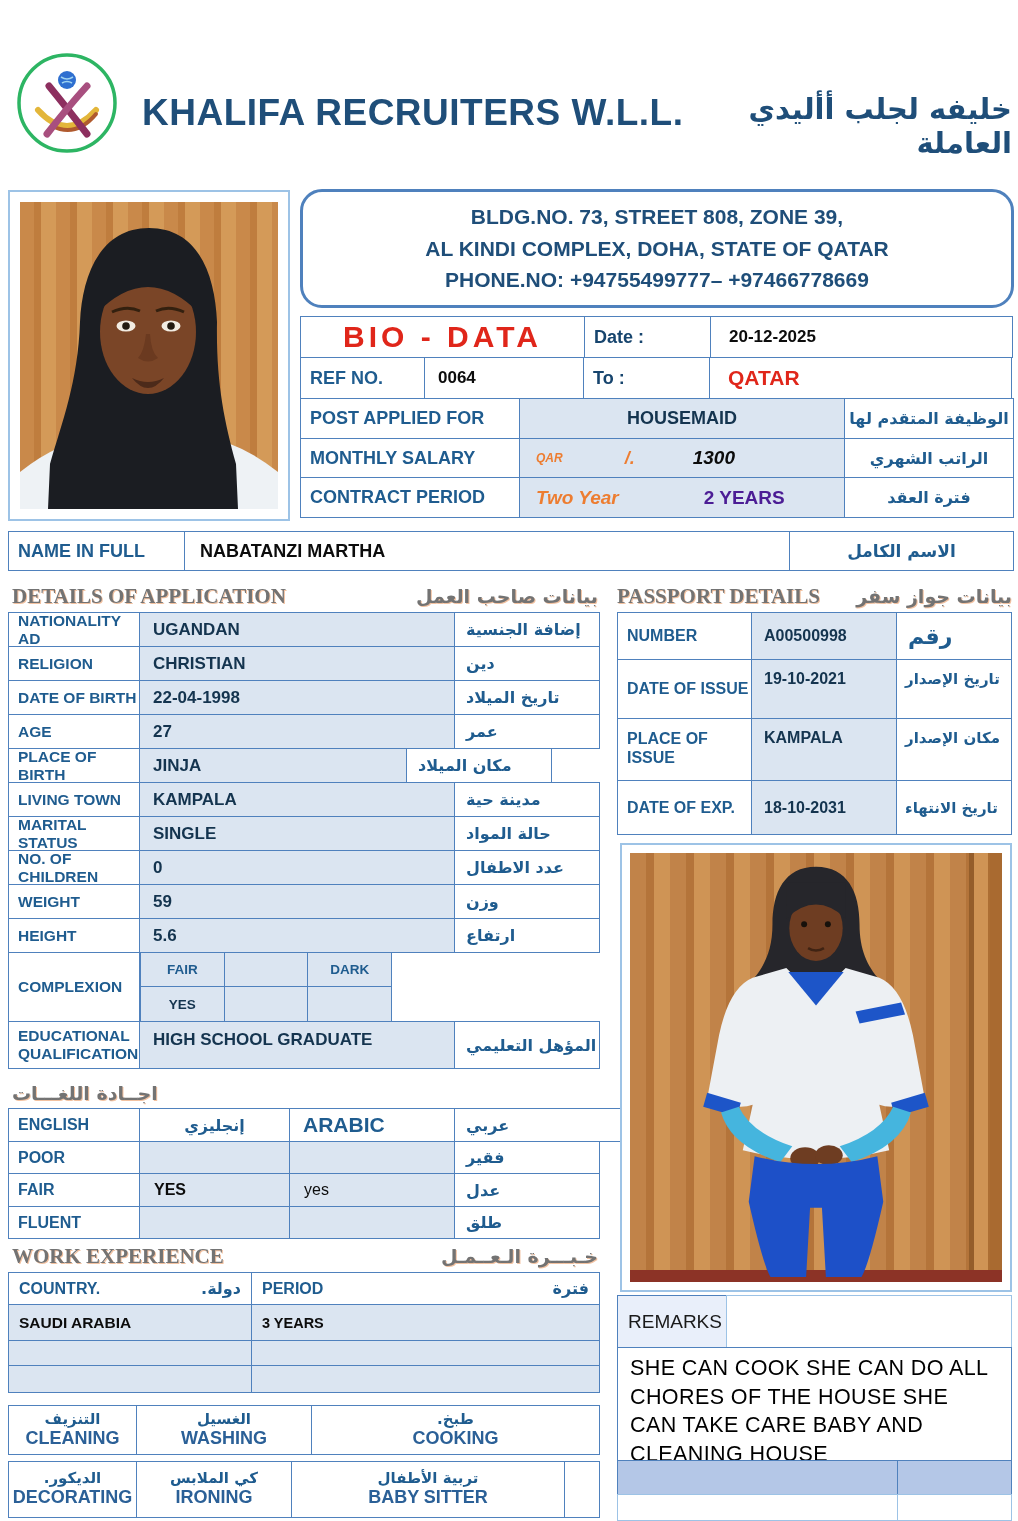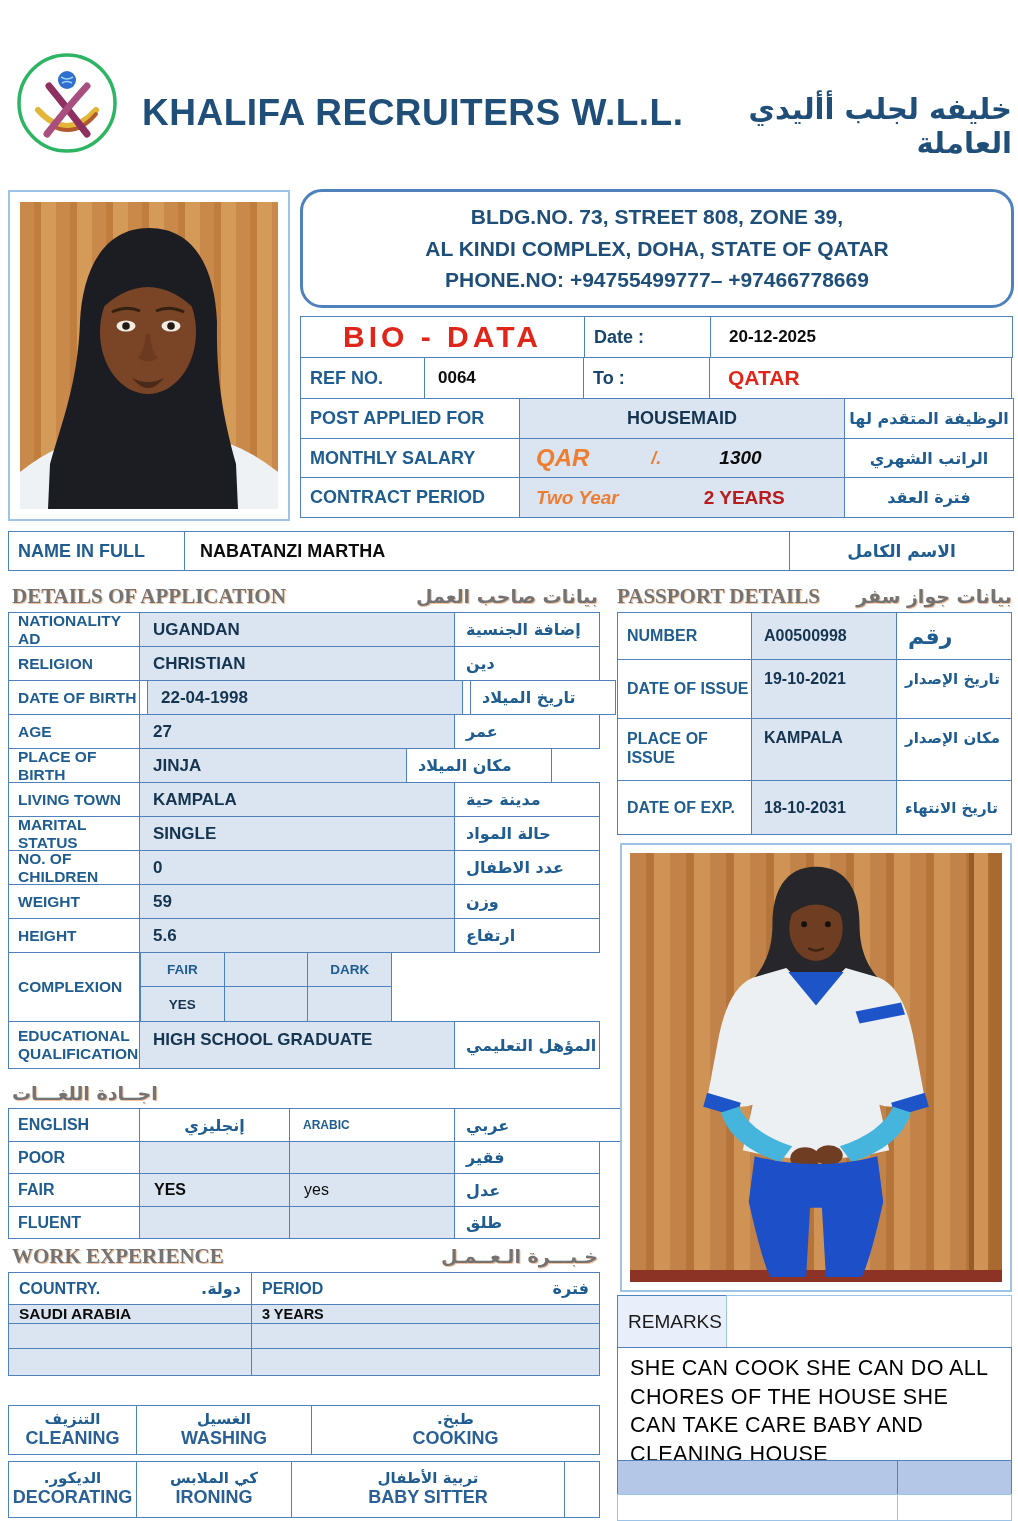--- a/index.html
+++ b/index.html
@@ -102,31 +102,31 @@
     <div class="row" style="height:41px;">
       <div class="c lbl" style="width:220px;font-size:18px;">POST APPLIED FOR</div>
       <div class="c blue ctr" style="width:326px;">
         <span style="color:#14344f;font-weight:bold;font-size:18px;">HOUSEMAID</span>
         </div>
       <div class="c arc ctr" style="width:170px;font-family:'DejaVu Sans',sans-serif;">الوظيفة المتقدم لها</div>
     </div>
     <div class="row" style="height:40px;">
       <div class="c lbl" style="width:220px;font-size:18px;">MONTHLY SALARY</div>
       <div class="c blue" style="width:326px;padding-left:16px;">
-        <span class="orange" style="font-size:24px;">QAR</span>
+        <span class="orange" style="font-size:12px;">QAR</span>
         <span class="orange" style="font-size:18px;margin-left:62px;">/.</span>
         <span class="itbold" style="font-size:19px;margin-left:58px;">1300</span>
         </div>
       <div class="c arc ctr" style="width:170px;font-family:'DejaVu Sans',sans-serif;">الراتب الشهري</div>
     </div>
     <div class="row" style="height:41px;">
       <div class="c lbl" style="width:220px;font-size:18px;">CONTRACT PERIOD</div>
       <div class="c blue" style="width:326px;padding-left:16px;">
         <span class="orange" style="font-size:19px;">Two Year</span>
-        <span style="color:#b91c1c;font-weight:bold;font-size:19px;margin-left:85px;">2 YEARS</span>
+        <span style="color:#4c1d95;font-weight:bold;font-size:19px;margin-left:85px;">2 YEARS</span>
         </div>
       <div class="c arc ctr" style="width:170px;font-family:'DejaVu Sans',sans-serif;">فترة العقد</div>
     </div>
   </div>
 
   <div class="abs tbl" style="left:8px;top:531px;">
     <div class="row" style="height:40px;">
       <div class="c lbl" style="width:177px;font-size:18px;">NAME IN FULL</div>
       <div class="c" style="width:606px;padding-left:15px;color:#0c0c0c;font-weight:bold;font-size:18px;">NABATANZI MARTHA</div>
       <div class="c arc ctr" style="width:225px;font-size:17px;font-family:'DejaVu Sans',sans-serif;">الاسم الكامل</div>
@@ -143,21 +143,21 @@
     <div class="row" style="height:35px;">
       <div class="c lbl" style="width:132px;font-size:15.5px;">NATIONALITY AD</div>
       <div class="c blue val" style="width:316px;">UGANDAN</div>
       <div class="c arc" style="width:146px;font-family:'DejaVu Sans',sans-serif;">إضافة الجنسية</div>
     </div>
     <div class="row" style="height:35px;">
       <div class="c lbl" style="width:132px;font-size:15.5px;">RELIGION</div>
       <div class="c blue val" style="width:316px;">CHRISTIAN</div>
       <div class="c arc" style="width:146px;font-family:'DejaVu Sans',sans-serif;">دين</div>
     </div>
-    <div class="row" style="height:35px;gap:8px;">
+    <div class="row" style="height:35px;">
       <div class="c lbl" style="width:132px;font-size:15.5px;">DATE OF BIRTH</div>
       <div class="c blue val" style="width:316px;">22-04-1998</div>
       <div class="c arc" style="width:146px;font-family:'DejaVu Sans',sans-serif;">تاريخ الميلاد</div>
     </div>
     <div class="row" style="height:35px;">
       <div class="c lbl" style="width:132px;font-size:15.5px;">AGE</div>
       <div class="c blue val" style="width:316px;">27</div>
       <div class="c arc" style="width:146px;font-family:'DejaVu Sans',sans-serif;">عمر</div>
     </div>
     <div class="row" style="height:35px;">
@@ -214,21 +214,21 @@
     </div>
   </div>
 
   <div class="abs sechead" style="left:12px;top:1080px;width:586px;height:26px;">
     <span class="ar-part">اجــادة اللغـــات</span>
   </div>
   <div class="abs tbl" style="left:8px;top:1108px;">
     <div class="row" style="height:34px;">
       <div class="c lbl" style="width:132px;font-size:16px;">ENGLISH</div>
       <div class="c arc ctr" style="width:151px;font-family:'DejaVu Sans',sans-serif;">إنجليزي</div>
-      <div class="c lbl" style="width:166px;font-size:12px;padding-left:13px;">ARABIC</div>
+      <div class="c lbl" style="width:166px;font-size:21px;padding-left:13px;">ARABIC</div>
       <div class="c arc" style="width:170px;font-family:'DejaVu Sans',sans-serif;">عربي</div>
     </div>
     <div class="row" style="height:33px;">
       <div class="c lbl" style="width:132px;font-size:16px;">POOR</div>
       <div class="c blue" style="width:151px;padding-left:14px;color:#0c0c0c;font-weight:bold;font-size:16px;"></div>
       <div class="c blue" style="width:166px;padding-left:14px;color:#0c0c0c;font-size:16px;"></div>
       <div class="c arc" style="width:146px;font-family:'DejaVu Sans',sans-serif;">فقير</div>
     </div>
     <div class="row" style="height:34px;">
       <div class="c lbl" style="width:132px;font-size:16px;">FAIR</div>
@@ -252,21 +252,21 @@
     <div class="row" style="height:33px;">
       <div class="c" style="width:244px;justify-content:space-between;padding:0 10px;">
         <span class="lbl" style="padding-left:0;font-size:16px;">COUNTRY.</span>
         <span class="arc" style="padding-left:0;font-family:'DejaVu Sans',sans-serif;" dir="rtl">دولة.</span>
       </div>
       <div class="c" style="width:349px;justify-content:space-between;padding:0 10px;">
         <span class="lbl" style="padding-left:0;font-size:16px;">PERIOD</span>
         <span class="arc" style="padding-left:0;font-family:'DejaVu Sans',sans-serif;">فترة</span>
       </div>
     </div>
-    <div class="row" style="height:20px;">
+    <div class="row" style="height:37px;">
       <div class="c blue" style="width:244px;padding-left:10px;color:#0c0c0c;font-weight:bold;font-size:15.5px;">SAUDI ARABIA</div>
       <div class="c blue" style="width:349px;padding-left:10px;color:#0c0c0c;font-weight:bold;font-size:14.5px;">3 YEARS</div>
     </div>
     <div class="row" style="height:26px;">
       <div class="c blue" style="width:244px;"></div>
       <div class="c blue" style="width:349px;"></div>
     </div>
     <div class="row" style="height:28px;">
       <div class="c blue" style="width:244px;"></div>
       <div class="c blue" style="width:349px;"></div>

